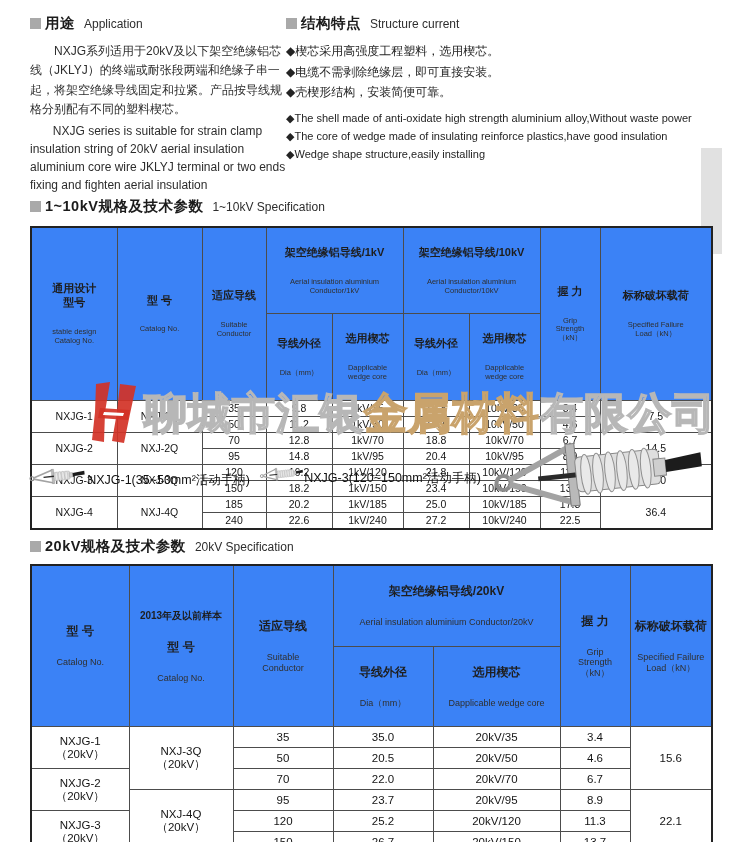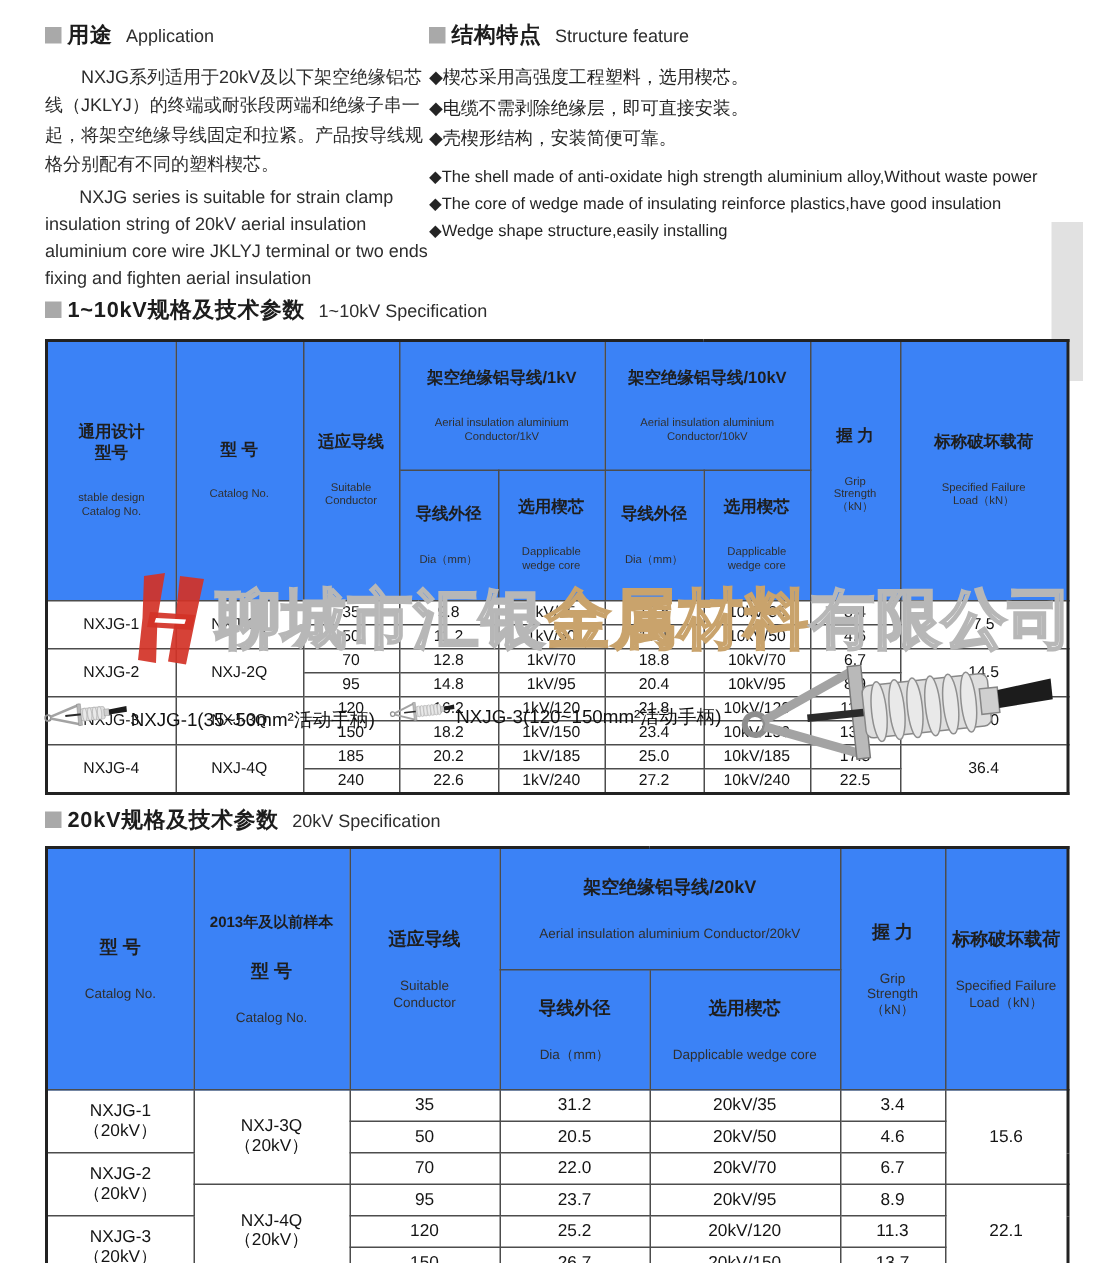--- a/index.html
+++ b/index.html
@@ -66,21 +66,21 @@
     <span class="sec-en">Application</span>
   </div>
   <div class="para-zh">NXJG系列适用于20kV及以下架空绝缘铝芯线（JKLYJ）的终端或耐张段两端和绝缘子串一起，将架空绝缘导线固定和拉紧。产品按导线规格分别配有不同的塑料楔芯。</div>
   <div class="para-en">NXJG series is suitable for strain clamp insulation string of 20kV aerial insulation aluminium core wire JKLYJ terminal or two ends fixing and fighten aerial insulation</div>
 </div>
 
 <div class="abs" style="left:286px;top:14px;width:438px;">
   <div class="sec-title">
     <div class="sq"></div>
     <span class="sec-zh">结构特点</span>
-    <span class="sec-en">Structure feature</span>
+    <span class="sec-en">Structure current</span>
   </div>
   <ul class="blist zh">
     <li>◆楔芯采用高强度工程塑料，选用楔芯。</li>
     <li>◆电缆不需剥除绝缘层，即可直接安装。</li>
     <li>◆壳楔形结构，安装简便可靠。</li>
   </ul>
   <ul class="blist en" style="margin-top:6px;">
     <li>◆The shell made of anti-oxidate high strength aluminium alloy,Without waste power</li>
     <li>◆The core of wedge made of insulating reinforce plastics,have good insulation</li>
     <li>◆Wedge shape structure,easily installing</li>
@@ -377,21 +377,21 @@
       </th>
     </tr>
   </thead>
   <tbody>
       <tr>
         <td rowspan="2">NXJG-1
 （20kV）</td>
         <td rowspan="3">NXJ-3Q
 （20kV）</td>
         <td>35</td>
-        <td>31.2</td>
+        <td>35.0</td>
         <td>20kV/35</td>
         <td>3.4</td>
         <td rowspan="3">15.6</td>
       </tr>
       <tr>
         <td>50</td>
         <td>20.5</td>
         <td>20kV/50</td>
         <td>4.6</td>
       </tr>

